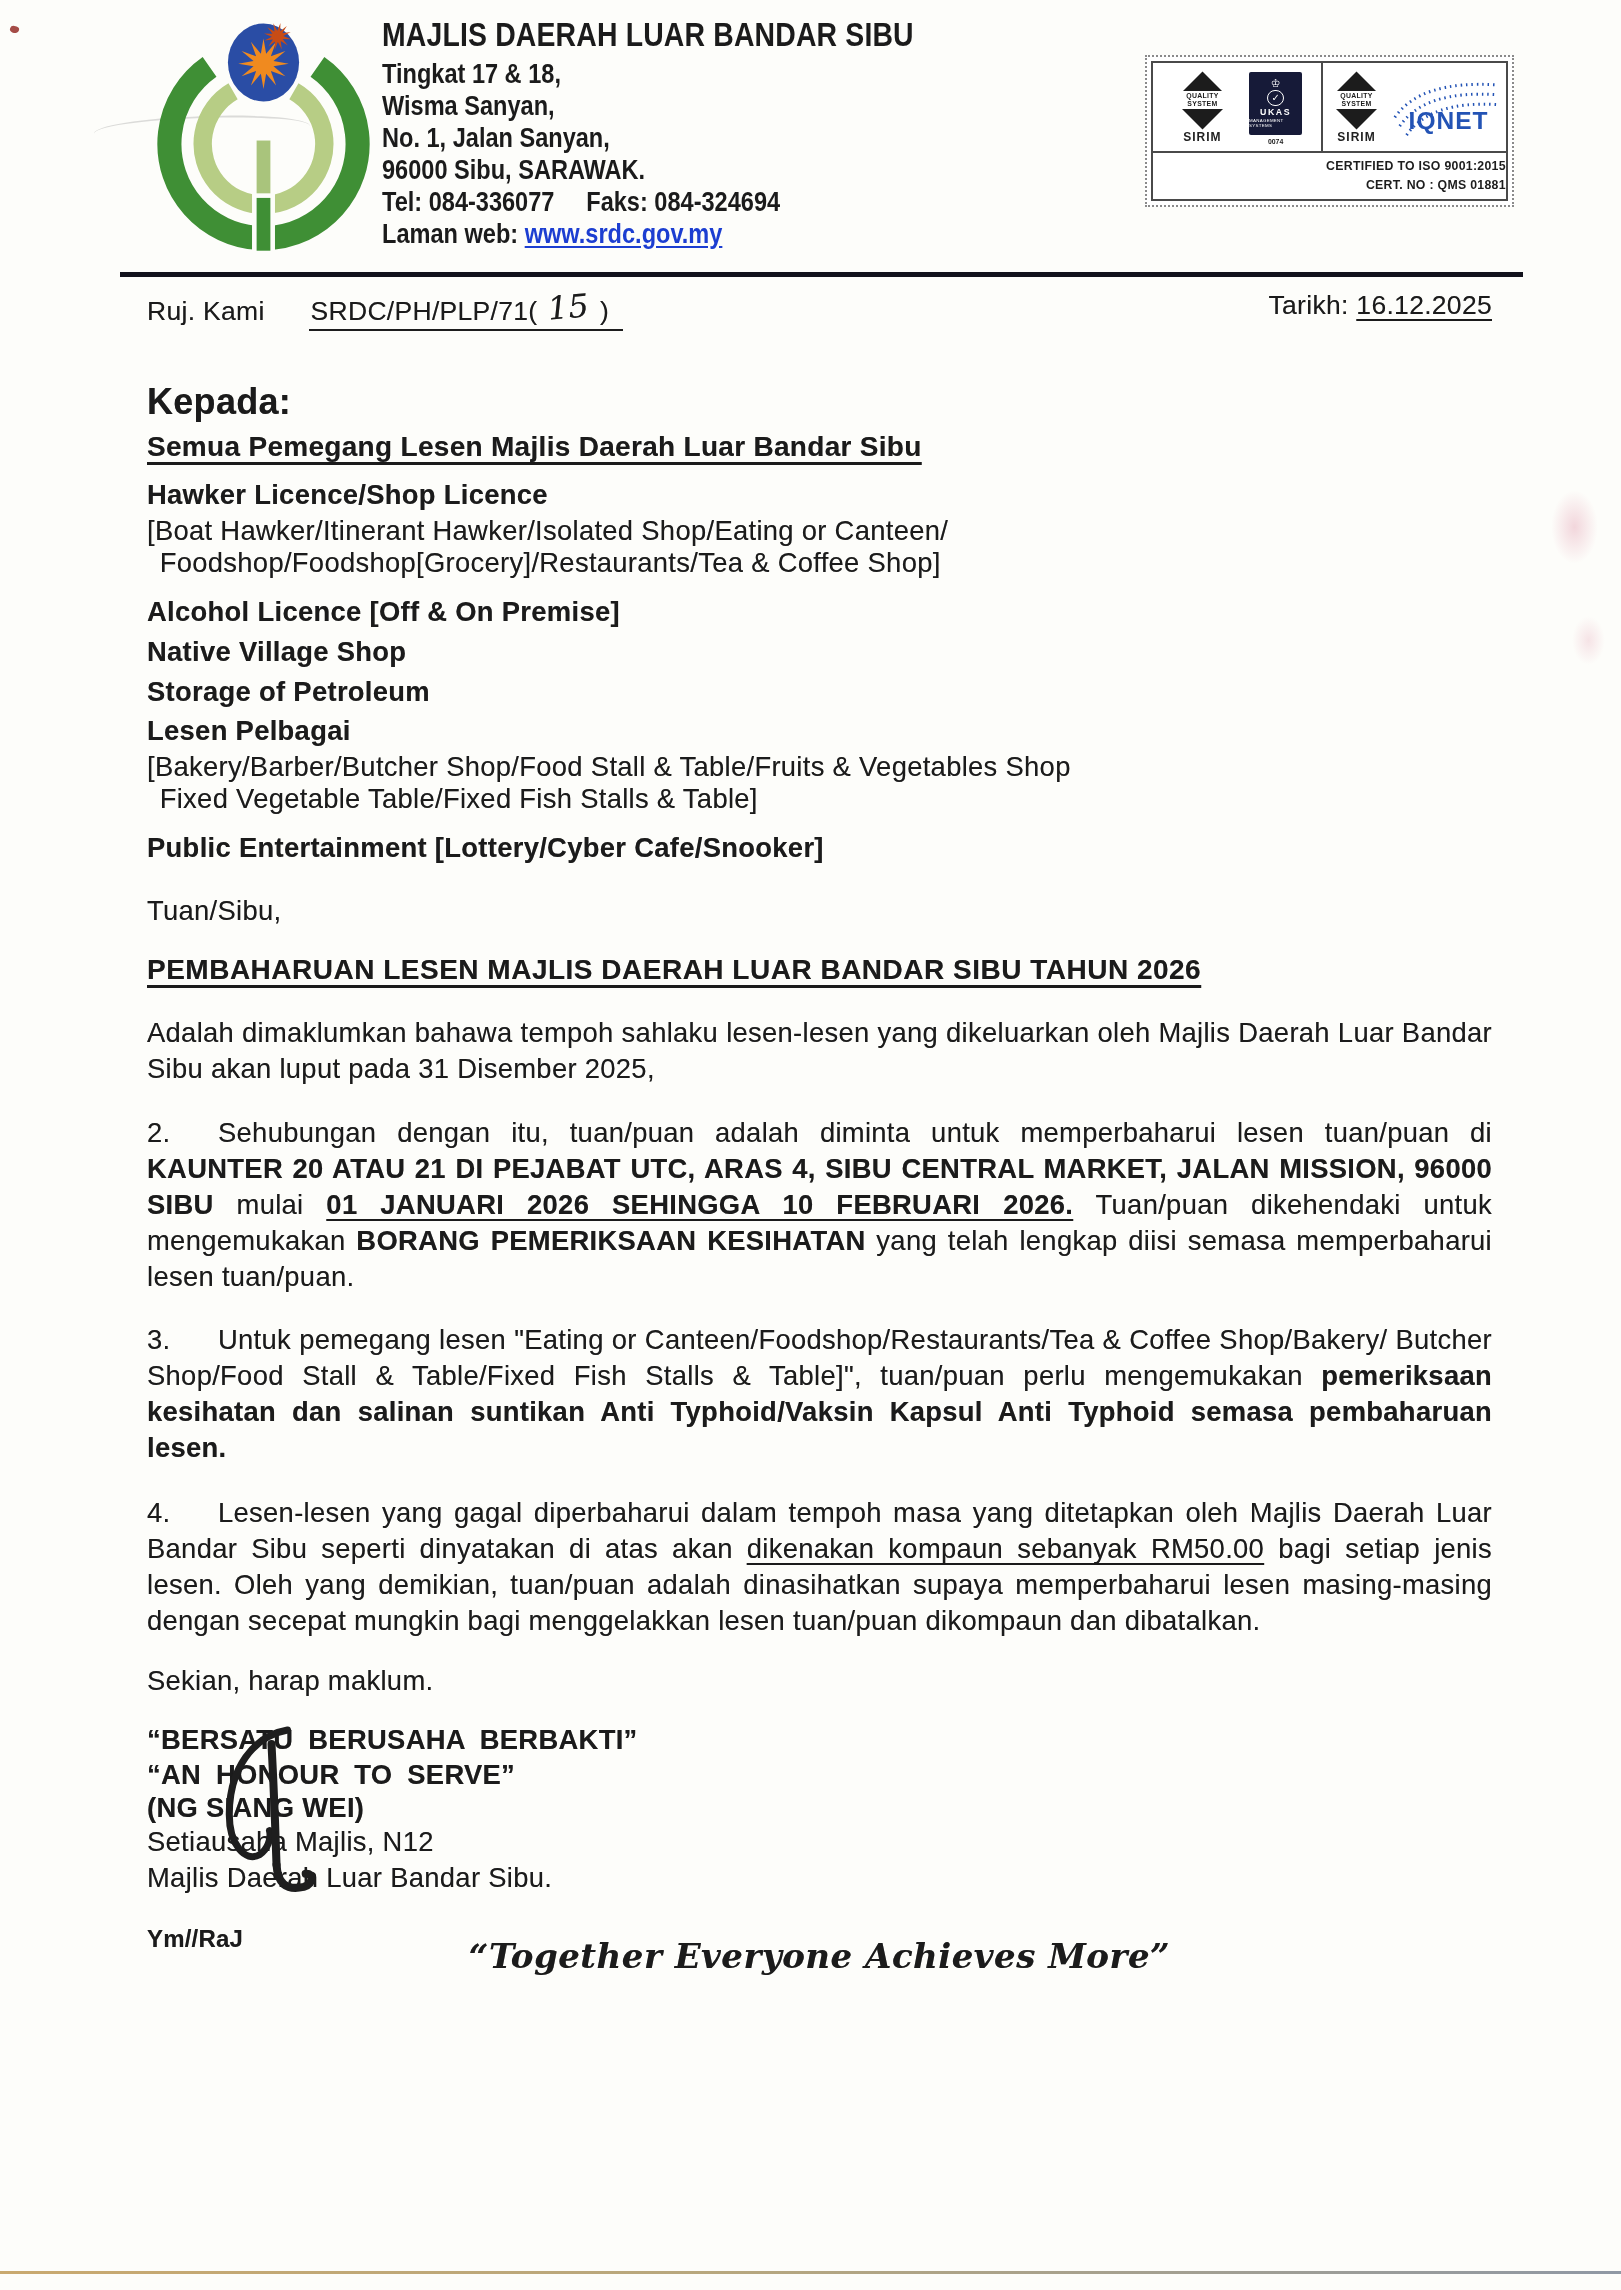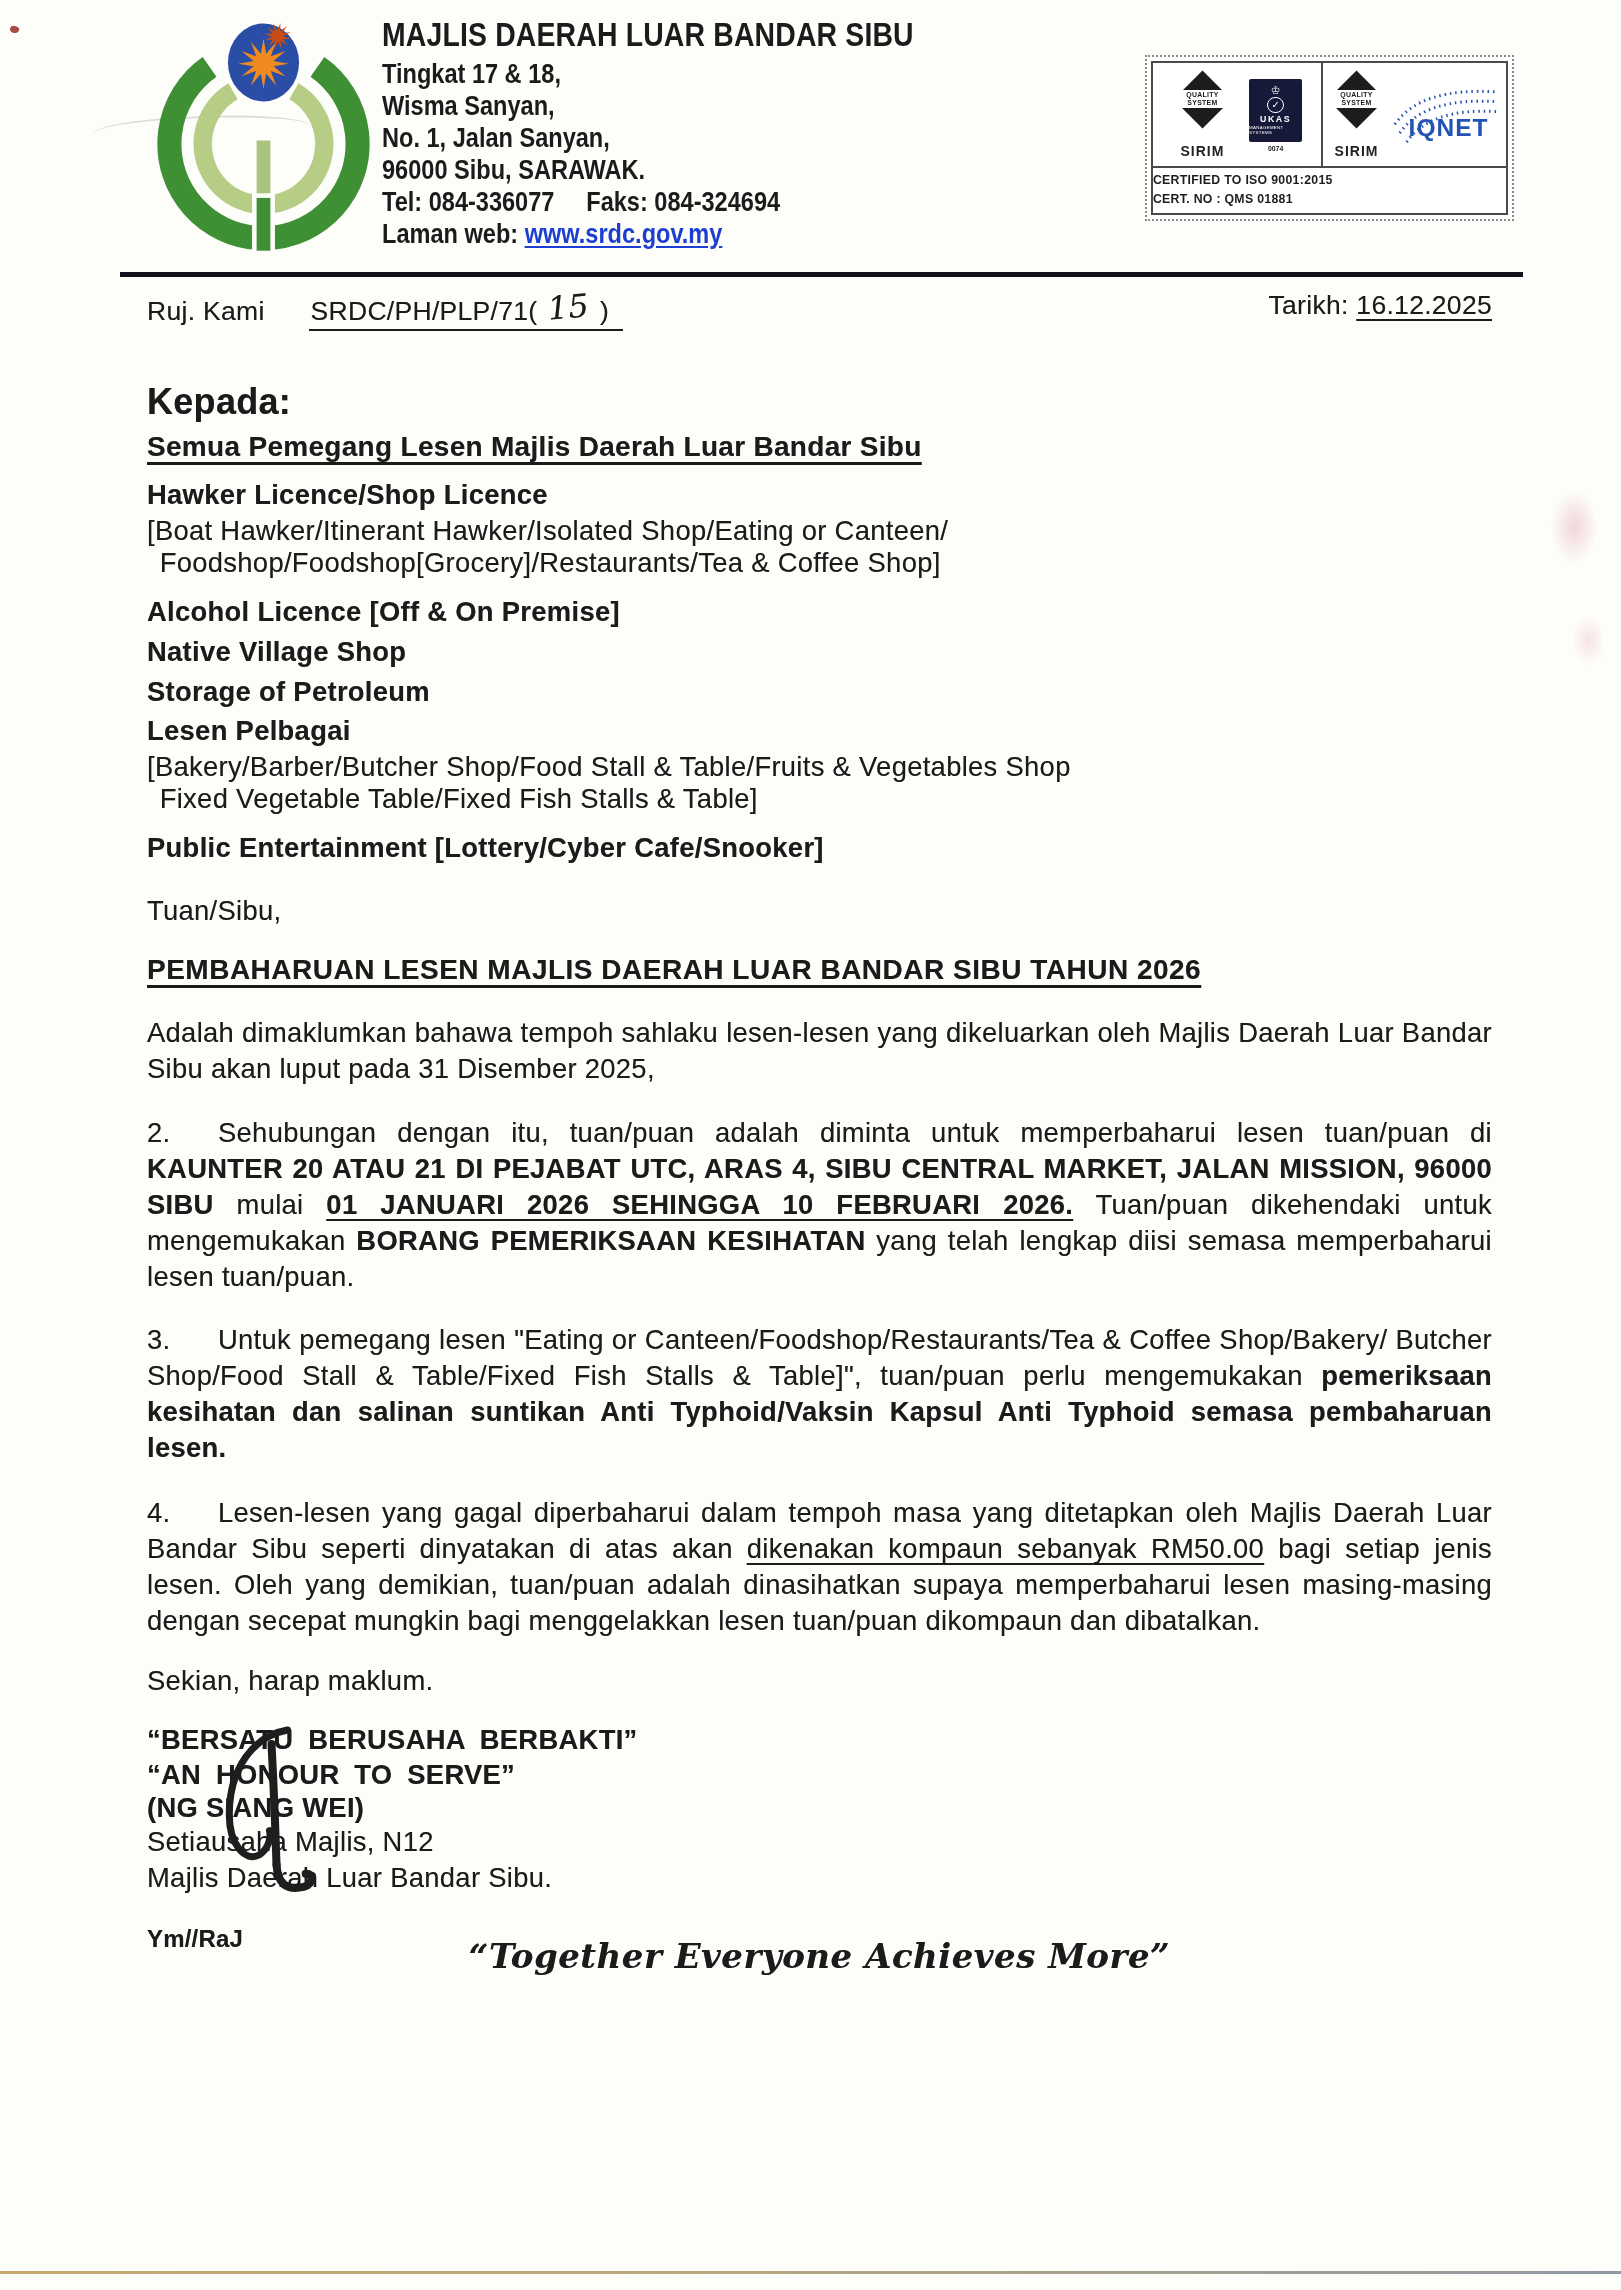--- a/index.html
+++ b/index.html
@@ -22,32 +22,32 @@
   .certbox{position:absolute; left:1145px; top:55px; width:357px; background:#fff; border:2px dotted #8a8a8a; padding:3.9px;}
   .cert-inner{border:2px solid #4a4a4a;}
   .cert-panels{display:flex; border-bottom:2px solid #4a4a4a;}
   .panel{flex:1; display:flex; align-items:center; justify-content:space-evenly; padding:8.8px 2.9px 6.9px;}
   .panel + .panel{border-left:2px solid #4a4a4a;}
   .badge{display:flex; flex-direction:column; align-items:center;}
   .diamond{position:relative; width:61px; height:55px; display:flex; align-items:center; justify-content:center;}
   .diamond::before{content:""; position:absolute; left:9.8px; top:6.9px; width:41px; height:41px; background:#1c1c1c; transform:rotate(45deg);}
   .q-label{position:relative; z-index:1; background:#fff; width:100%; text-align:center; font-size:6.9px; font-weight:700; line-height:1.15; padding:1px 0; letter-spacing:0.3px;}
   .q-label span{display:block;}
-  .sirim-label{font-size:14px; font-weight:700; margin-top:16px; letter-spacing:1px; color:#222;}
+  .sirim-label{font-size:12px; font-weight:700; margin-top:2px; letter-spacing:1px; color:#222;}
   .ukas{display:flex; flex-direction:column; align-items:center;}
   .ukas-box{width:53px; height:63px; background:#161a38; color:#fff; display:flex; flex-direction:column; align-items:center; justify-content:center; gap:1px; border-radius:2px;}
   .crown{font-size:10.8px; line-height:1;}
   .check-circle{width:14.7px; height:14.7px; border:1.5px solid #fff; border-radius:50%; font-size:9.8px; line-height:13.7px; text-align:center;}
   .ukas-word{font-size:8.8px; font-weight:700; letter-spacing:1.5px;}
   .ukas-sub{font-size:4.4px; letter-spacing:0.3px;}
   .ukas-num{font-size:6.9px; margin-top:2.9px; font-weight:700; color:#222;}
   .iqnet{position:relative; width:116px; height:65px;}
   .iqnet svg{position:absolute; left:0; top:0;}
   .iqnet-text{position:absolute; left:21.6px; top:31px; color:#2353b5; font-weight:700; font-size:24.5px; letter-spacing:1px;}
-  .cert-lines{text-align:left; padding:3.9px 0 4.9px; font-weight:700; font-size:12.3px; letter-spacing:0.3px; line-height:1.5; color:#1d1d1d;}
+  .cert-lines{text-align:right; padding:3.9px 0 4.9px; font-weight:700; font-size:12.3px; letter-spacing:0.3px; line-height:1.5; color:#1d1d1d;}
 
   
   .content{position:absolute; left:147px; top:290px; width:1345px; font-size:27.4px; letter-spacing:0.3px; text-shadow:0 0 0.4px rgba(20,20,20,.45);}
   .ref-row{display:flex; justify-content:space-between; font-size:26.5px;}
   .ref-label{margin-right:44px;}
   .ref-no{border-bottom:2.9px solid #1d1d1d; padding:0 13.7px 2.9px 2px;}
   .hand{font-family:"DejaVu Serif", serif; font-style:italic; font-size:32px; display:inline-block; transform:rotate(-5deg) translateY(-2px); padding:0 2.9px;}
   .u{text-decoration:underline; text-decoration-thickness:2px; text-underline-offset:4.9px;}
   .u3{text-decoration:underline; text-decoration-thickness:2.9px; text-underline-offset:5.9px;}
   .kepada{margin-top:53px; font-size:36px; font-weight:700;}

